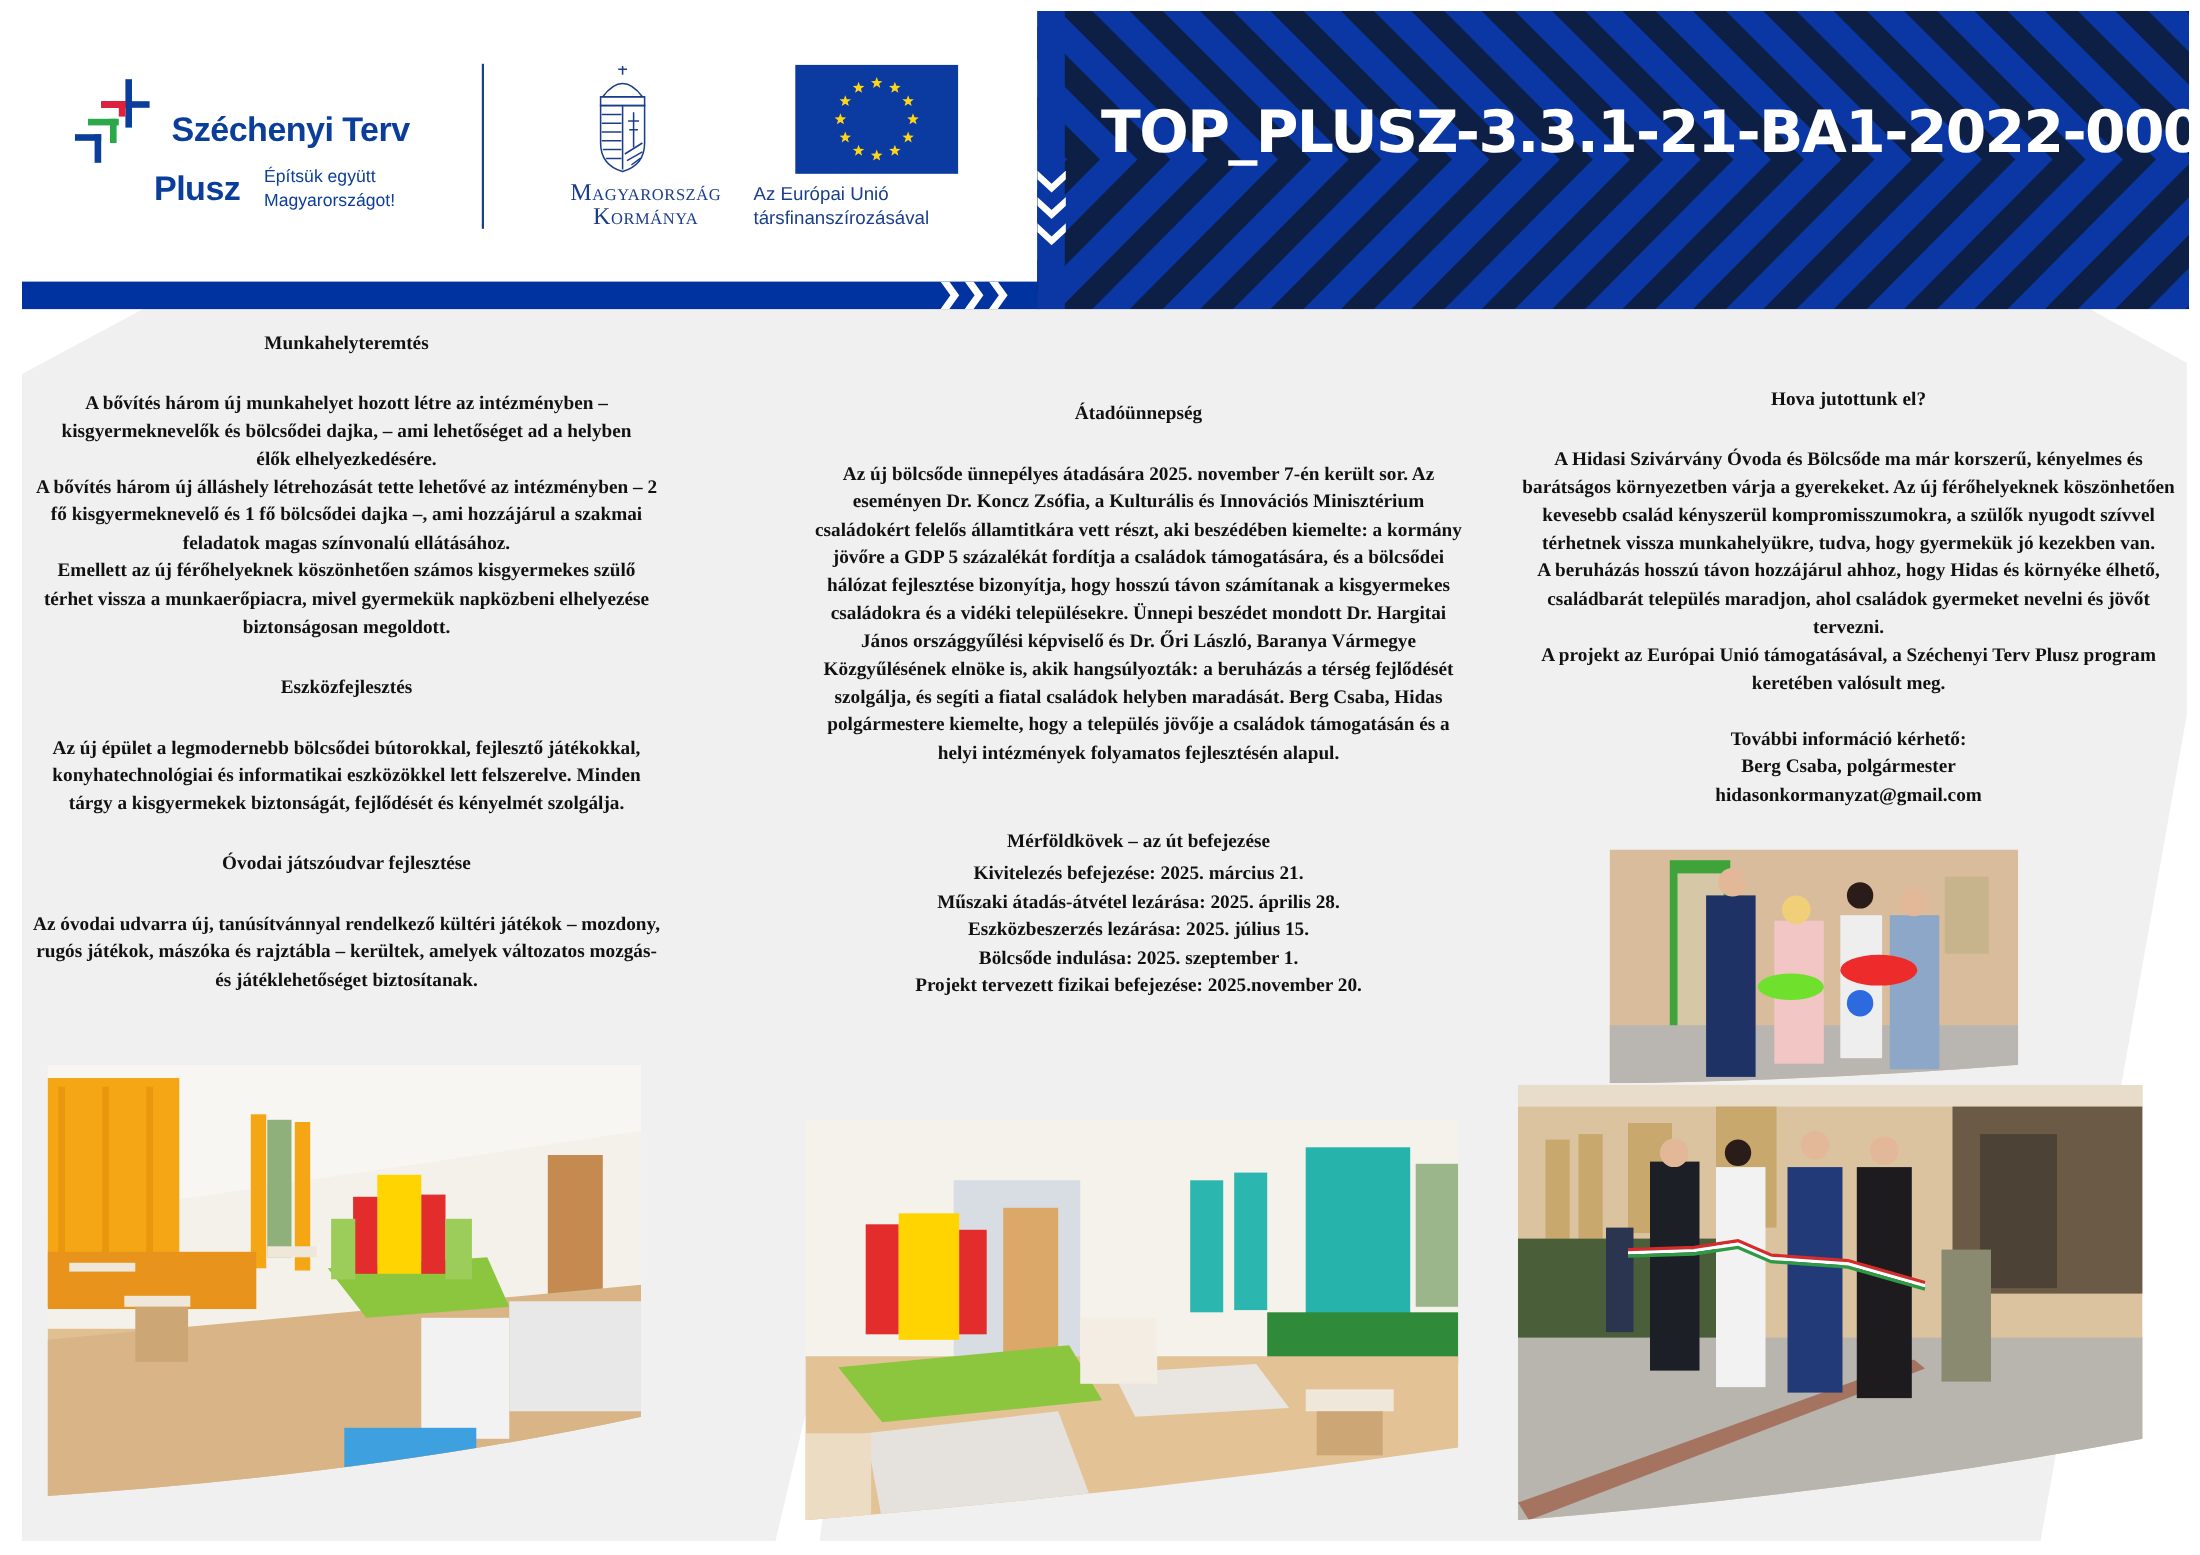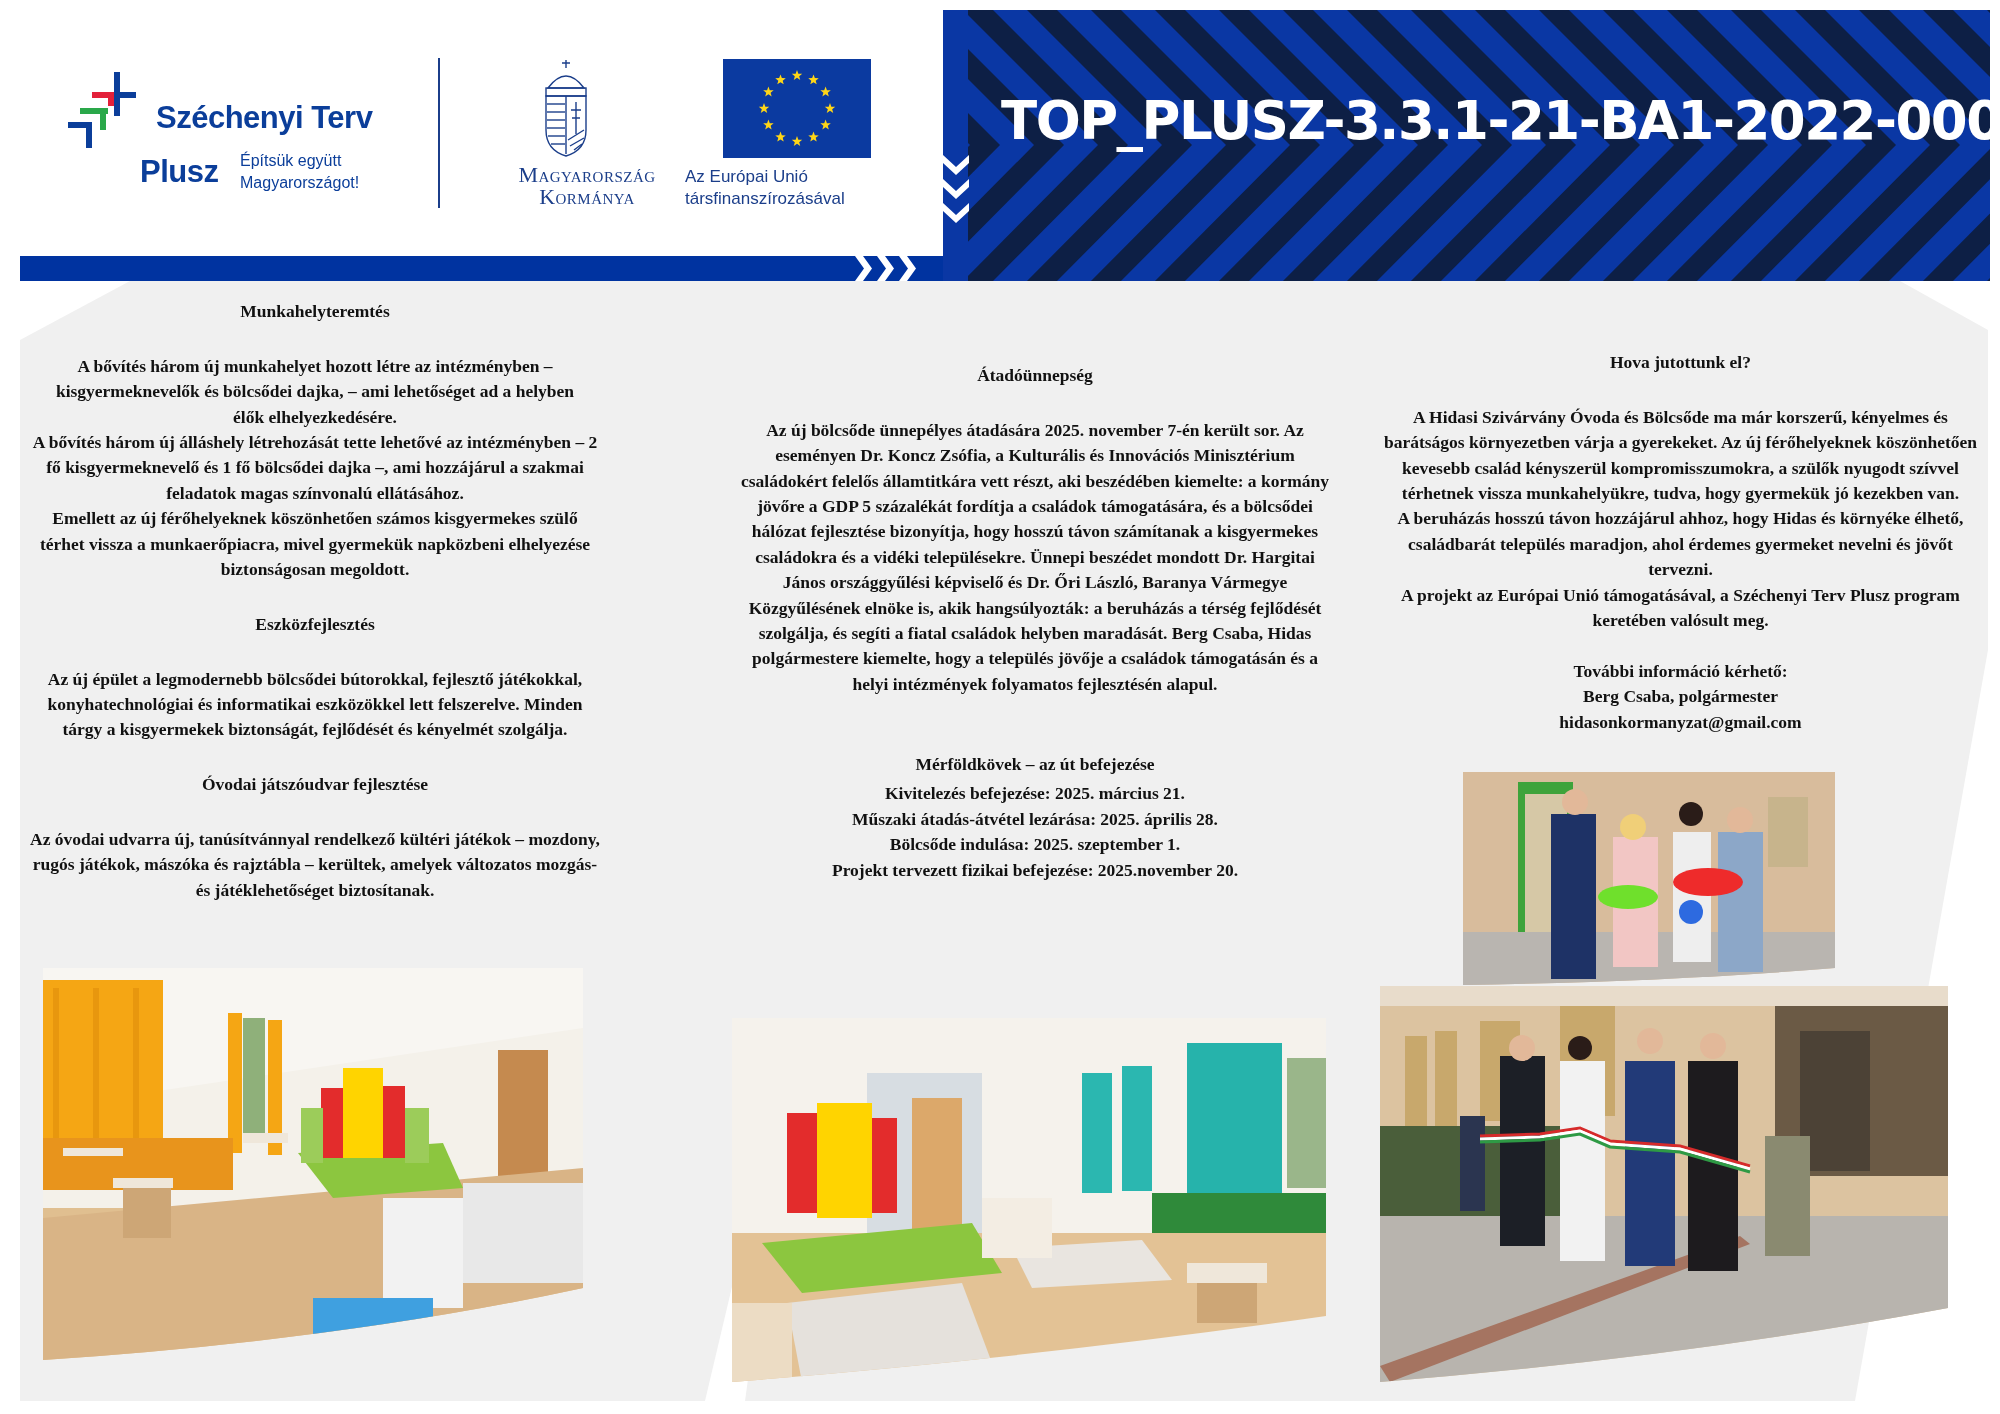--- a/index.html
+++ b/index.html
@@ -206,29 +206,30 @@
 
 <div class="col" style="left:730px; top:359px; width:610px;">
   <div class="h">Átadóünnepség</div>
   <div class="gap"></div>
   <p style="padding:0 10px">Az új bölcsőde ünnepélyes átadására 2025. november 7-én került sor. Az eseményen Dr. Koncz Zsófia, a Kulturális és Innovációs Minisztérium családokért felelős államtitkára vett részt, aki beszédében kiemelte: a kormány jövőre a GDP 5 százalékát fordítja a családok támogatására, és a bölcsődei hálózat fejlesztése bizonyítja, hogy hosszú távon számítanak a kisgyermekes családokra és a vidéki településekre. Ünnepi beszédet mondott Dr. Hargitai János országgyűlési képviselő és Dr. Őri László, Baranya Vármegye Közgyűlésének elnöke is, akik hangsúlyozták: a beruházás a térség fejlődését szolgálja, és segíti a fiatal családok helyben maradását. Berg Csaba, Hidas polgármestere kiemelte, hogy a település jövője a családok támogatásán és a helyi intézmények folyamatos fejlesztésén alapul.</p>
   <div class="gap"></div>
   <div class="gap"></div>
   <div class="h">Mérföldkövek – az út befejezése</div>
   <div>Kivitelezés befejezése: 2025. március 21.</div>
   <div>Műszaki átadás-átvétel lezárása: 2025. április 28.</div>
+  <div>Eszközbeszerzés lezárása: 2025. július 15.</div>
   <div>Bölcsőde indulása: 2025. szeptember 1.</div>
   <div>Projekt tervezett fizikai befejezése: 2025.november 20.</div>
 </div>
 
 <div class="col" style="left:1378px; top:346px; width:605px;">
   <div class="h">Hova jutottunk el?</div>
   <div class="gap"></div>
   <p>A Hidasi Szivárvány Óvoda és Bölcsőde ma már korszerű, kényelmes és barátságos környezetben várja a gyerekeket. Az új férőhelyeknek köszönhetően kevesebb család kényszerül kompromisszumokra, a szülők nyugodt szívvel térhetnek vissza munkahelyükre, tudva, hogy gyermekük jó kezekben van.</p>
-  <p>A beruházás hosszú távon hozzájárul ahhoz, hogy Hidas és környéke élhető, családbarát település maradjon, ahol érdemes gyermeket nevelni és jövőt tervezni.</p>
+  <p>A beruházás hosszú távon hozzájárul ahhoz, hogy Hidas és környéke élhető, családbarát település maradjon, ahol családok gyermeket nevelni és jövőt tervezni.</p>
   <p style="padding:0 20px">A projekt az Európai Unió támogatásával, a Széchenyi Terv Plusz program keretében valósult meg.</p>
   <div class="gap"></div>
   <div>További információ kérhető:</div>
   <div>Berg Csaba, polgármester</div>
   <div>hidasonkormanyzat@gmail.com</div>
 </div>
 
 <div class="photo" style="left:43px; top:968px; width:540px; height:392px; clip-path:path('M0 0 L540 0 L540 320 Q300 372 0 392 Z');" title="Óvodai csoportszoba narancs függönyökkel, kastély alakú polccal és gyerekasztalokkal">
   <svg width="540" height="392" viewBox="0 0 540 392">
     <rect width="540" height="392" fill="#f4f1ea"></rect>

